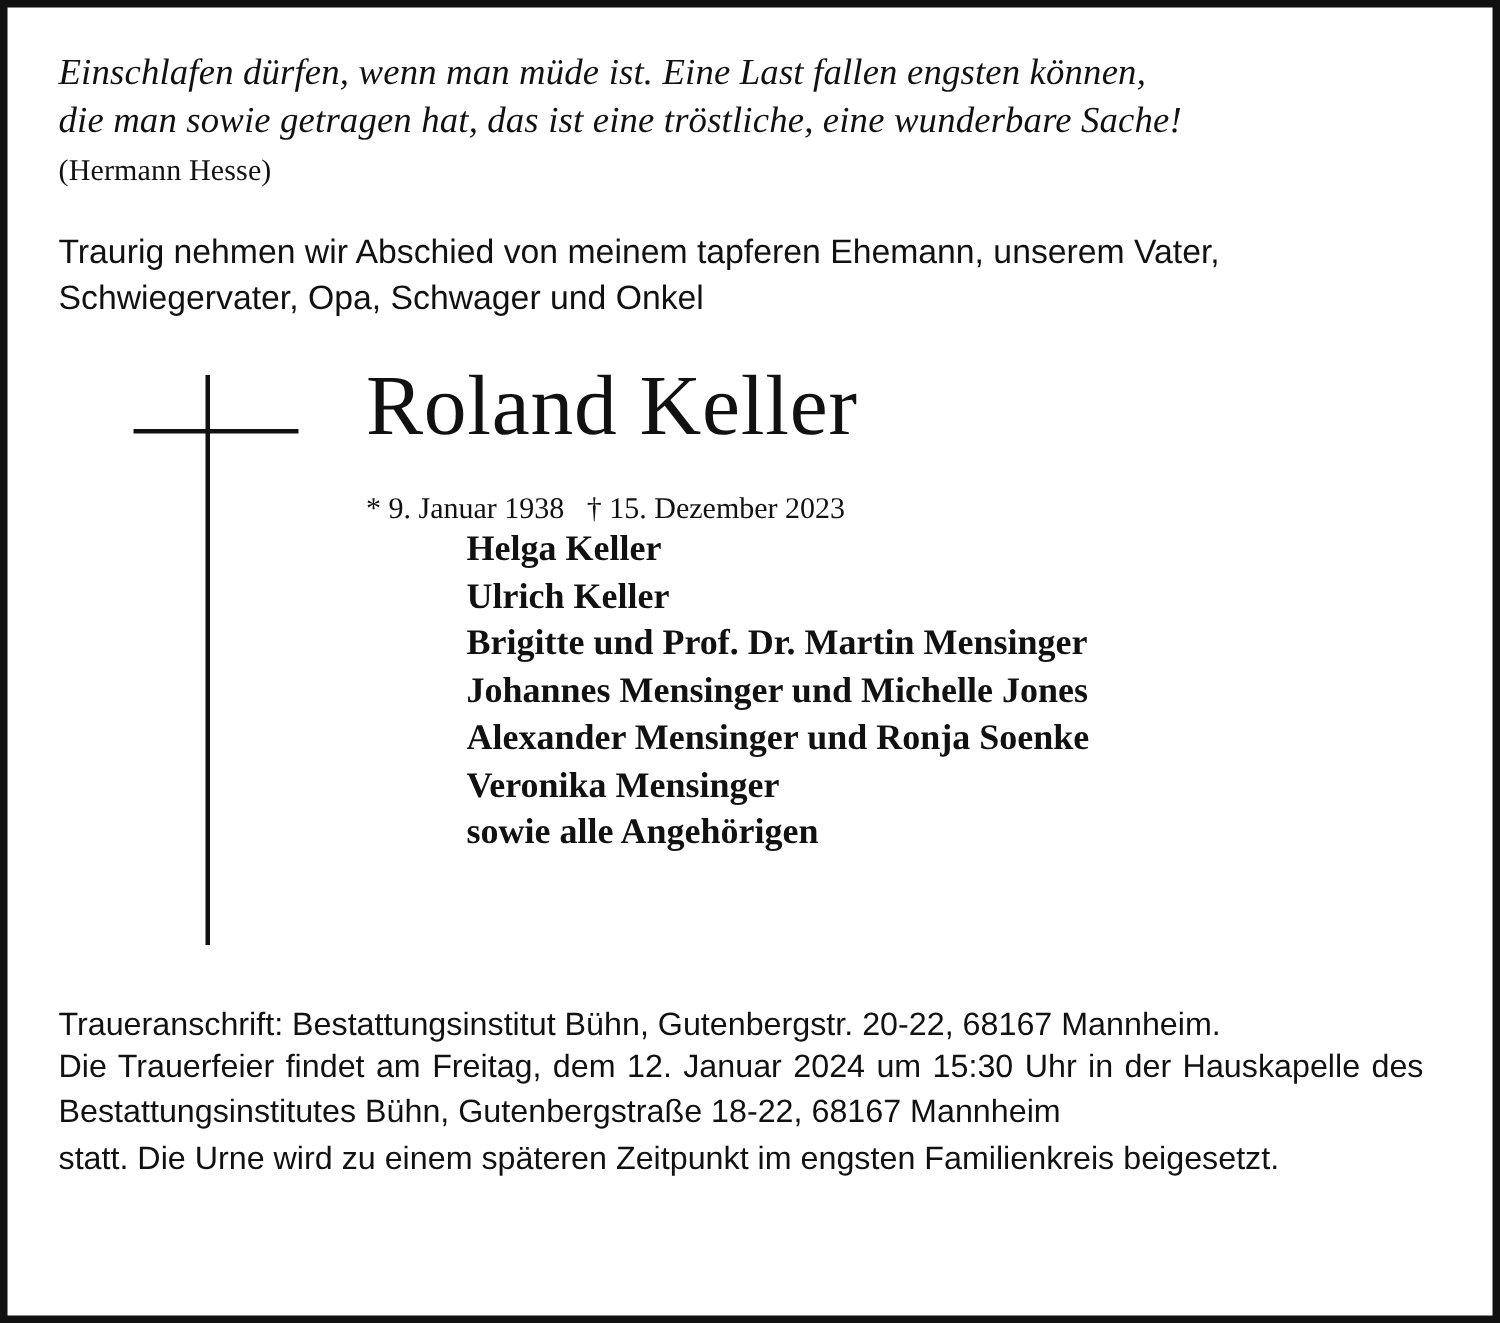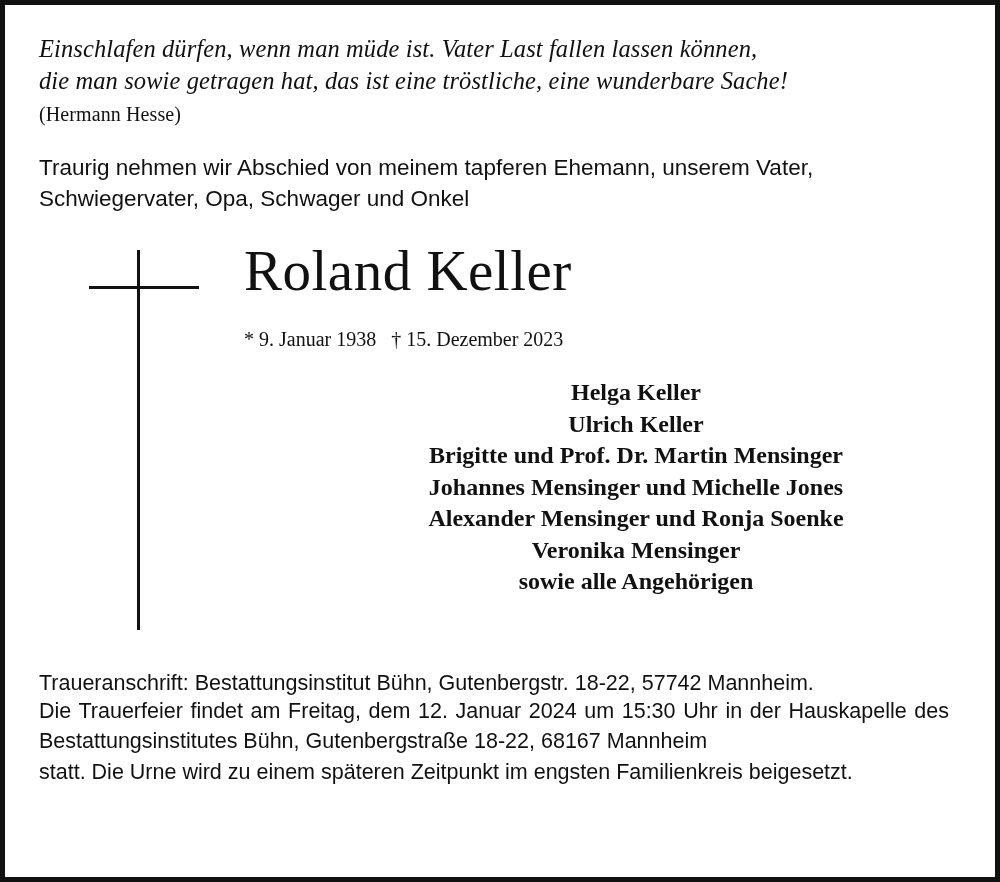--- a/index.html
+++ b/index.html
@@ -95,23 +95,22 @@
     font-size: 23px;
     margin-top: 10px;
   }
   .deceased-dates {
     font-family: "Liberation Serif", serif;
     font-size: 20px;
     margin-top: 26px;
     white-space: pre;
   }
   .mourners {
-    margin-top: 26px;
     margin-left: 272px;
-    text-align: center;
+    text-align: left;
   }
   .mourner {
     font-family: "Liberation Serif", serif;
     font-weight: bold;
     font-size: 24px;
     line-height: 1.31;
     white-space: nowrap;
   }
   .address {
     font-family: "Liberation Sans", sans-serif;
@@ -129,21 +128,21 @@
   .ceremony .last-line {
     white-space: nowrap;
   }
 </style>
 </head>
 <body>
 
 <div class="obituary">
 
   <div class="quote">
-    <div class="quote-line">Einschlafen dürfen, wenn man müde ist. Vater Last fallen lassen können,</div>
+    <div class="quote-line">Einschlafen dürfen, wenn man müde ist. Eine Last fallen engsten können,</div>
     <div class="quote-line">die man sowie getragen hat, das ist eine tröstliche, eine wunderbare Sache!</div>
     <div class="quote-author">(Hermann Hesse)</div>
   </div>
 
   <div class="intro">
     <div class="intro-line">Traurig nehmen wir Abschied von meinem tapferen Ehemann, unserem Vater,</div>
     <div class="intro-line">Schwiegervater, Opa, Schwager und Onkel</div>
   </div>
 
   <div class="center-block">
@@ -163,20 +162,20 @@
       <div class="mourner">Ulrich Keller</div>
       <div class="mourner">Brigitte und Prof. Dr. Martin Mensinger</div>
       <div class="mourner">Johannes Mensinger und Michelle Jones</div>
       <div class="mourner">Alexander Mensinger und Ronja Soenke</div>
       <div class="mourner">Veronika Mensinger</div>
       <div class="mourner">sowie alle Angehörigen</div>
     </div>
 
   </div>
 
-  <div class="address">Traueranschrift: Bestattungsinstitut Bühn, Gutenbergstr. 18-22, 57742 Mannheim.</div>
+  <div class="address">Traueranschrift: Bestattungsinstitut Bühn, Gutenbergstr. 20-22, 68167 Mannheim.</div>
 
   <div class="ceremony">
     <span>Die Trauerfeier findet am Freitag, dem 12. Januar 2024 um 15:30 Uhr in der Hauskapelle des Bestattungsinstitutes Bühn, Gutenbergstraße 18-22, 68167 Mannheim</span>
     <div class="last-line">statt. Die Urne wird zu einem späteren Zeitpunkt im engsten Familienkreis beigesetzt.</div>
   </div>
 
 </div>
 
 </body></html>

